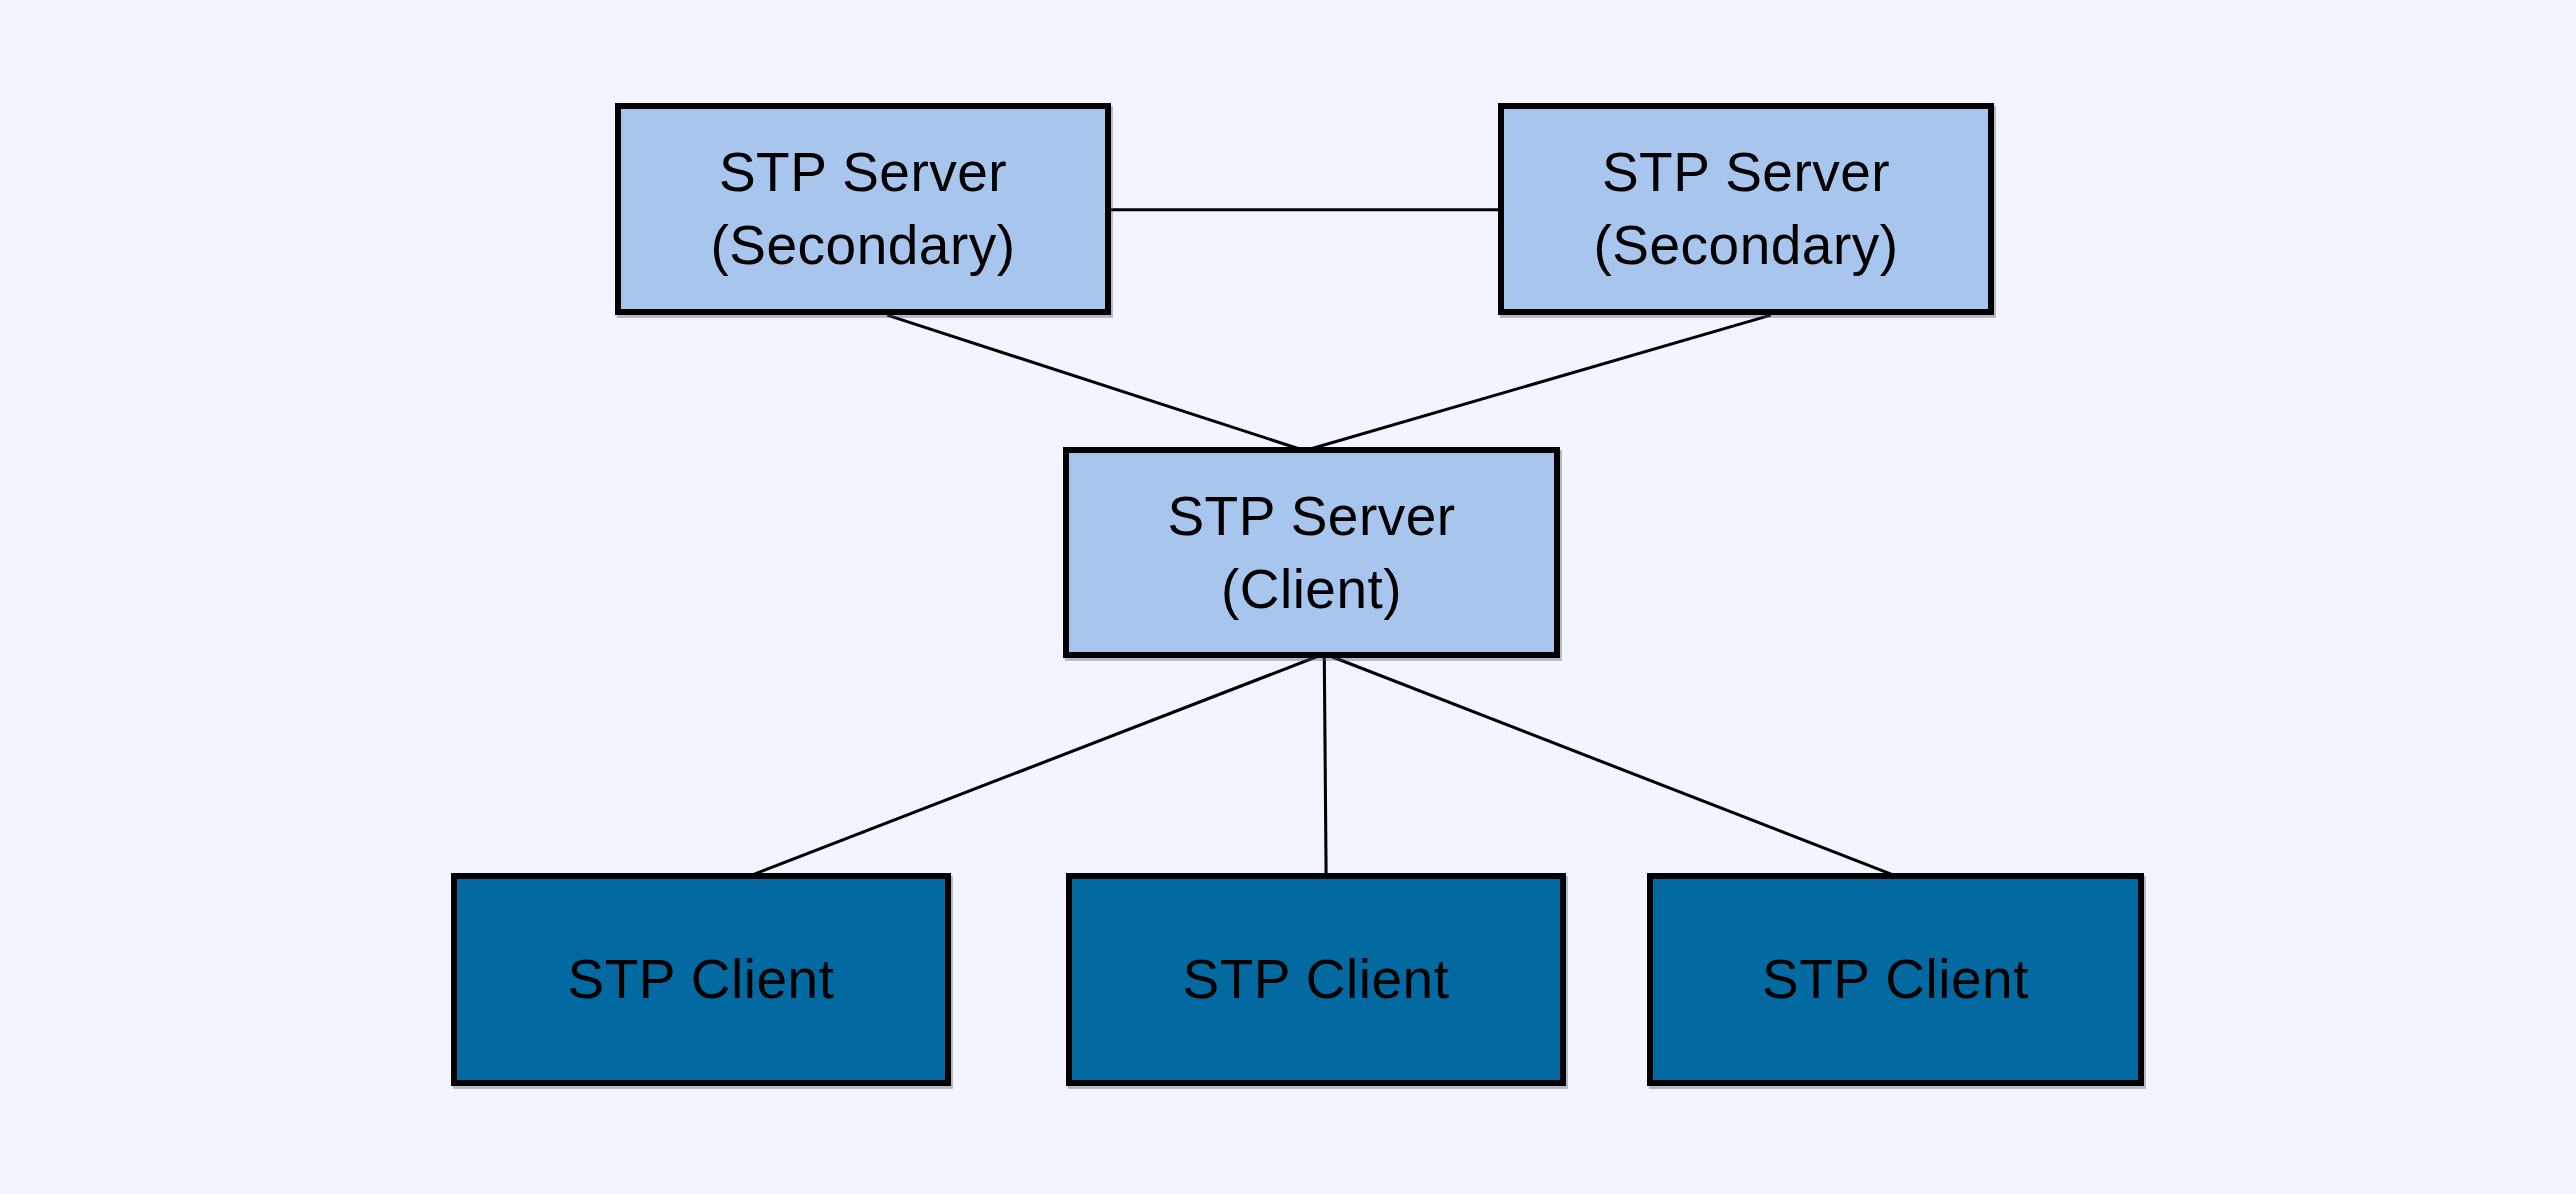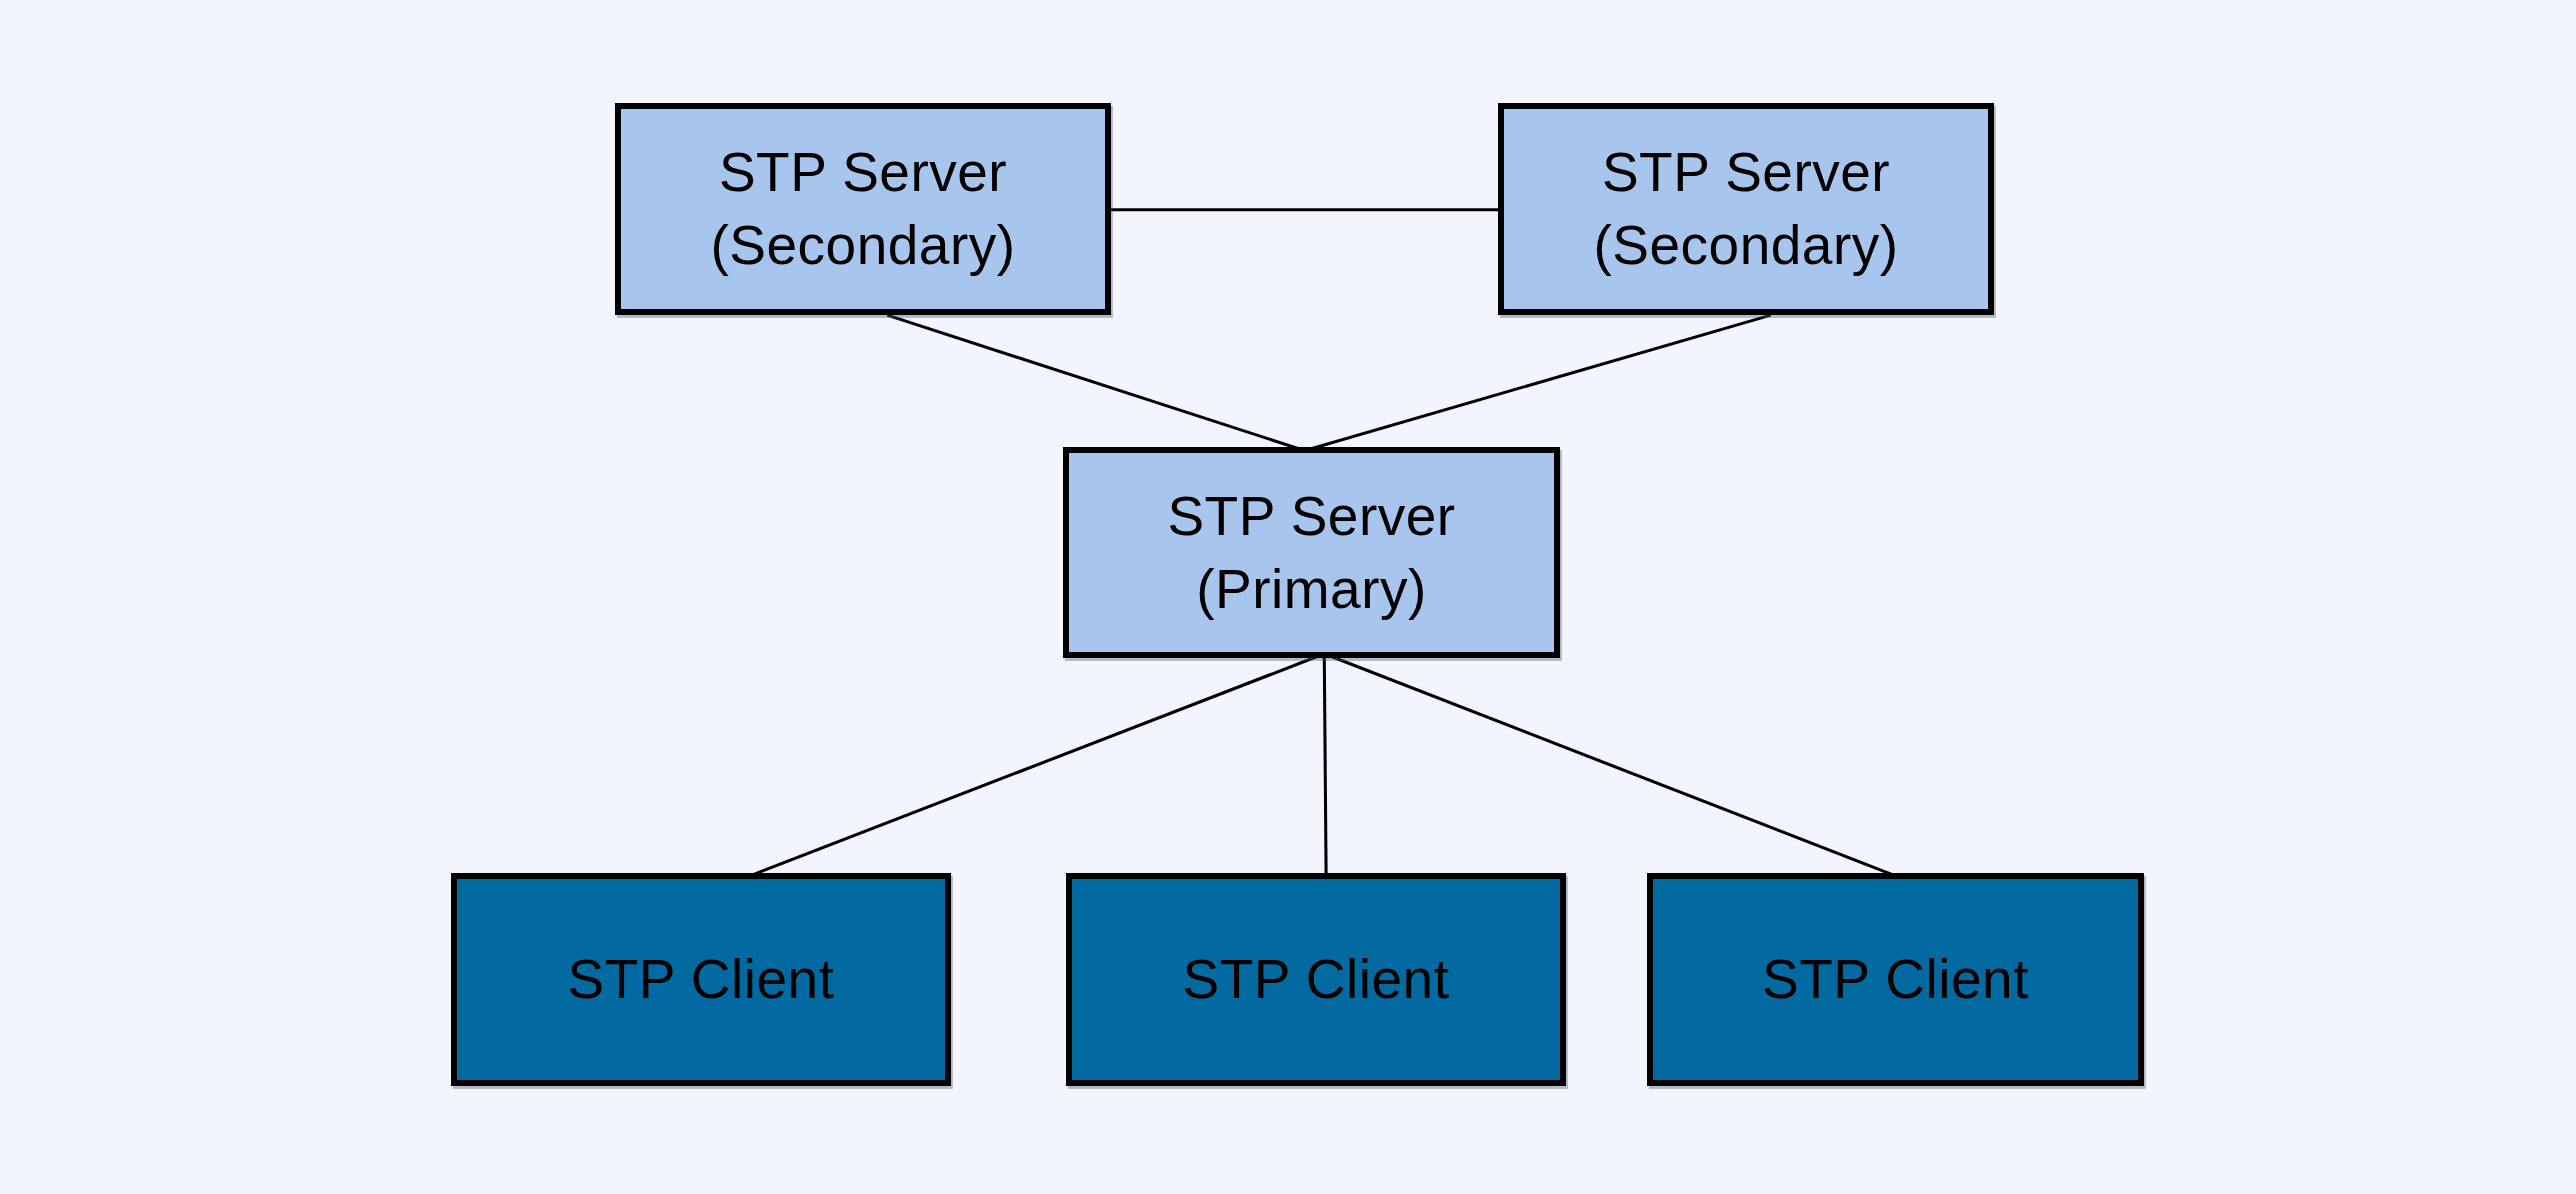--- a/index.html
+++ b/index.html
@@ -74,21 +74,21 @@
     <span class="line">(Secondary)</span>
   </div>
 
   <div class="node server sec-right">
     <span class="line">STP Server</span>
     <span class="line">(Secondary)</span>
   </div>
 
   <div class="node server primary">
     <span class="line">STP Server</span>
-    <span class="line">(Primary)</span>
+    <span class="line">(Client)</span>
   </div>
 
   <div class="node client cli-left">
     <span class="line">STP Client</span>
   </div>
 
   <div class="node client cli-mid">
     <span class="line">STP Client</span>
   </div>
 

